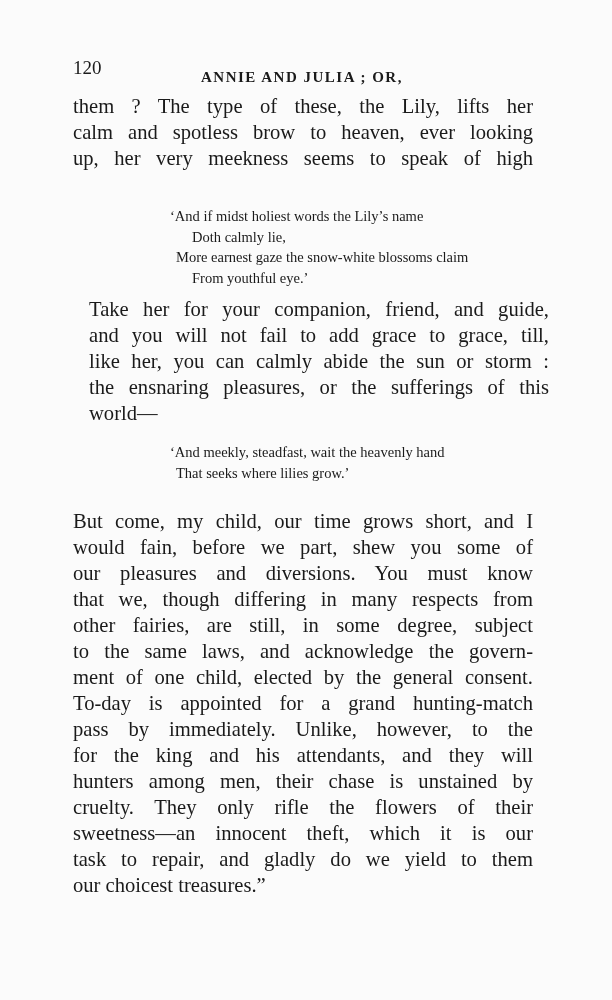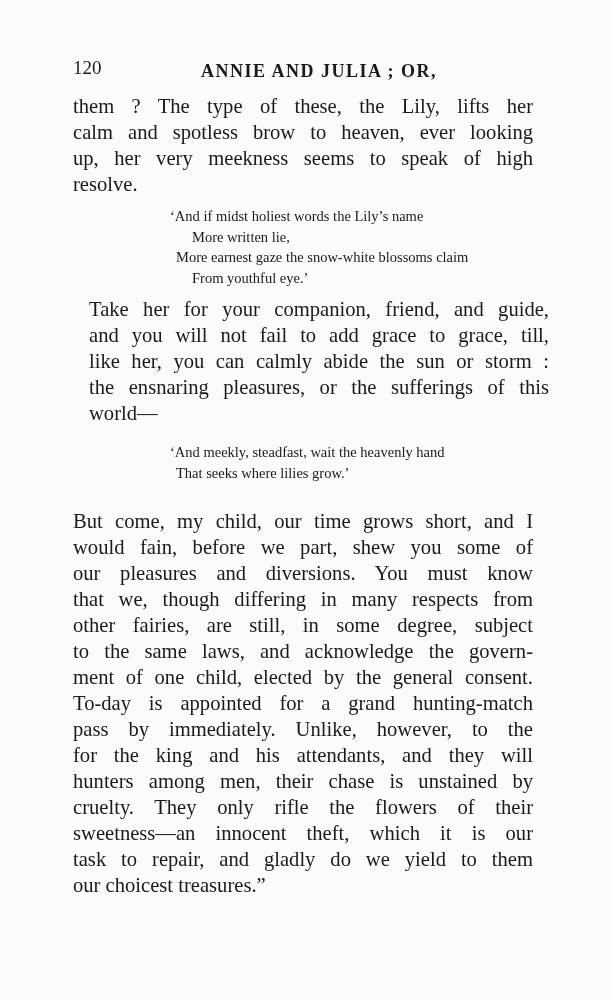--- a/index.html
+++ b/index.html
@@ -2,21 +2,21 @@
 <html><head>
 <meta charset="utf-8">
 <style>
   html, body { margin: 0; padding: 0; }
   body {
     width: 612px; height: 1000px; background: #fbfbfb; position: relative; overflow: hidden;
     font-family: "DejaVu Serif", "Liberation Serif", serif; color: #1a1a1a;
   }
   .header { position: absolute; top: 57px; left: 73px; width: 460px; height: 24px; }
   .page-num { position: absolute; left: 0; top: 0; font-size: 19px; font-family: "Liberation Serif", serif; }
-  .running-head { position: absolute; left: 128px; top: 4px; font-size: 18px; letter-spacing: 1.5px; font-family: "Liberation Serif", serif; font-weight: bold; }
+  .running-head { position: absolute; left: 128px; top: 12px; font-size: 15px; letter-spacing: 1.5px; font-family: "Liberation Serif", serif; font-weight: bold; }
   .prose {
     position: absolute; left: 73px; width: 460px;
     font-family: "Liberation Serif", serif; font-size: 20.6px; line-height: 26px;
     text-align: justify; text-align-last: left;
   }
   .prose .line { display: block; text-align: justify; text-align-last: justify; white-space: nowrap; }
   .prose .line.last { text-align-last: left; }
   .verse { position: absolute; font-family: "Liberation Serif", serif; font-size: 14.5px; line-height: 20.5px; }
   .verse .vline { display: block; white-space: nowrap; margin-left: 37px; }
   .indent1 { padding-left: 20px; }
@@ -27,26 +27,25 @@
 
 <div class="header">
   <span class="page-num">120</span>
   <span class="running-head">ANNIE AND JULIA ; OR,</span>
 </div>
 
 <div class="prose" style="top:93px;">
   <span class="line">them ?  The type of these, the Lily, lifts her</span>
   <span class="line">calm and spotless brow to heaven, ever looking</span>
   <span class="line">up, her very meekness seems to speak of high</span>
-  <span class="line last">resolve.</span>
 </div>
 
 <div class="verse" style="top:206px; left:133px;">
   <span class="vline">‘And if midst holiest words the Lily’s name</span>
-  <span class="vline indent1" style="padding-left:22px;">More written lie,</span>
+  <span class="vline indent1" style="padding-left:22px;">Doth calmly lie,</span>
   <span class="vline indent0b">More earnest gaze the snow-white blossoms claim</span>
   <span class="vline indent1" style="padding-left:22px;">From youthful eye.’</span>
 </div>
 
 <div class="prose" style="top:296px;margin-left:16px;">
   <span class="line">Take her for your companion, friend, and guide,</span>
   <span class="line">and you will not fail to add grace to grace, till,</span>
   <span class="line">like her, you can calmly abide the sun or storm :</span>
   <span class="line">the ensnaring pleasures, or the sufferings of this</span>
   <span class="line last">world—</span>

